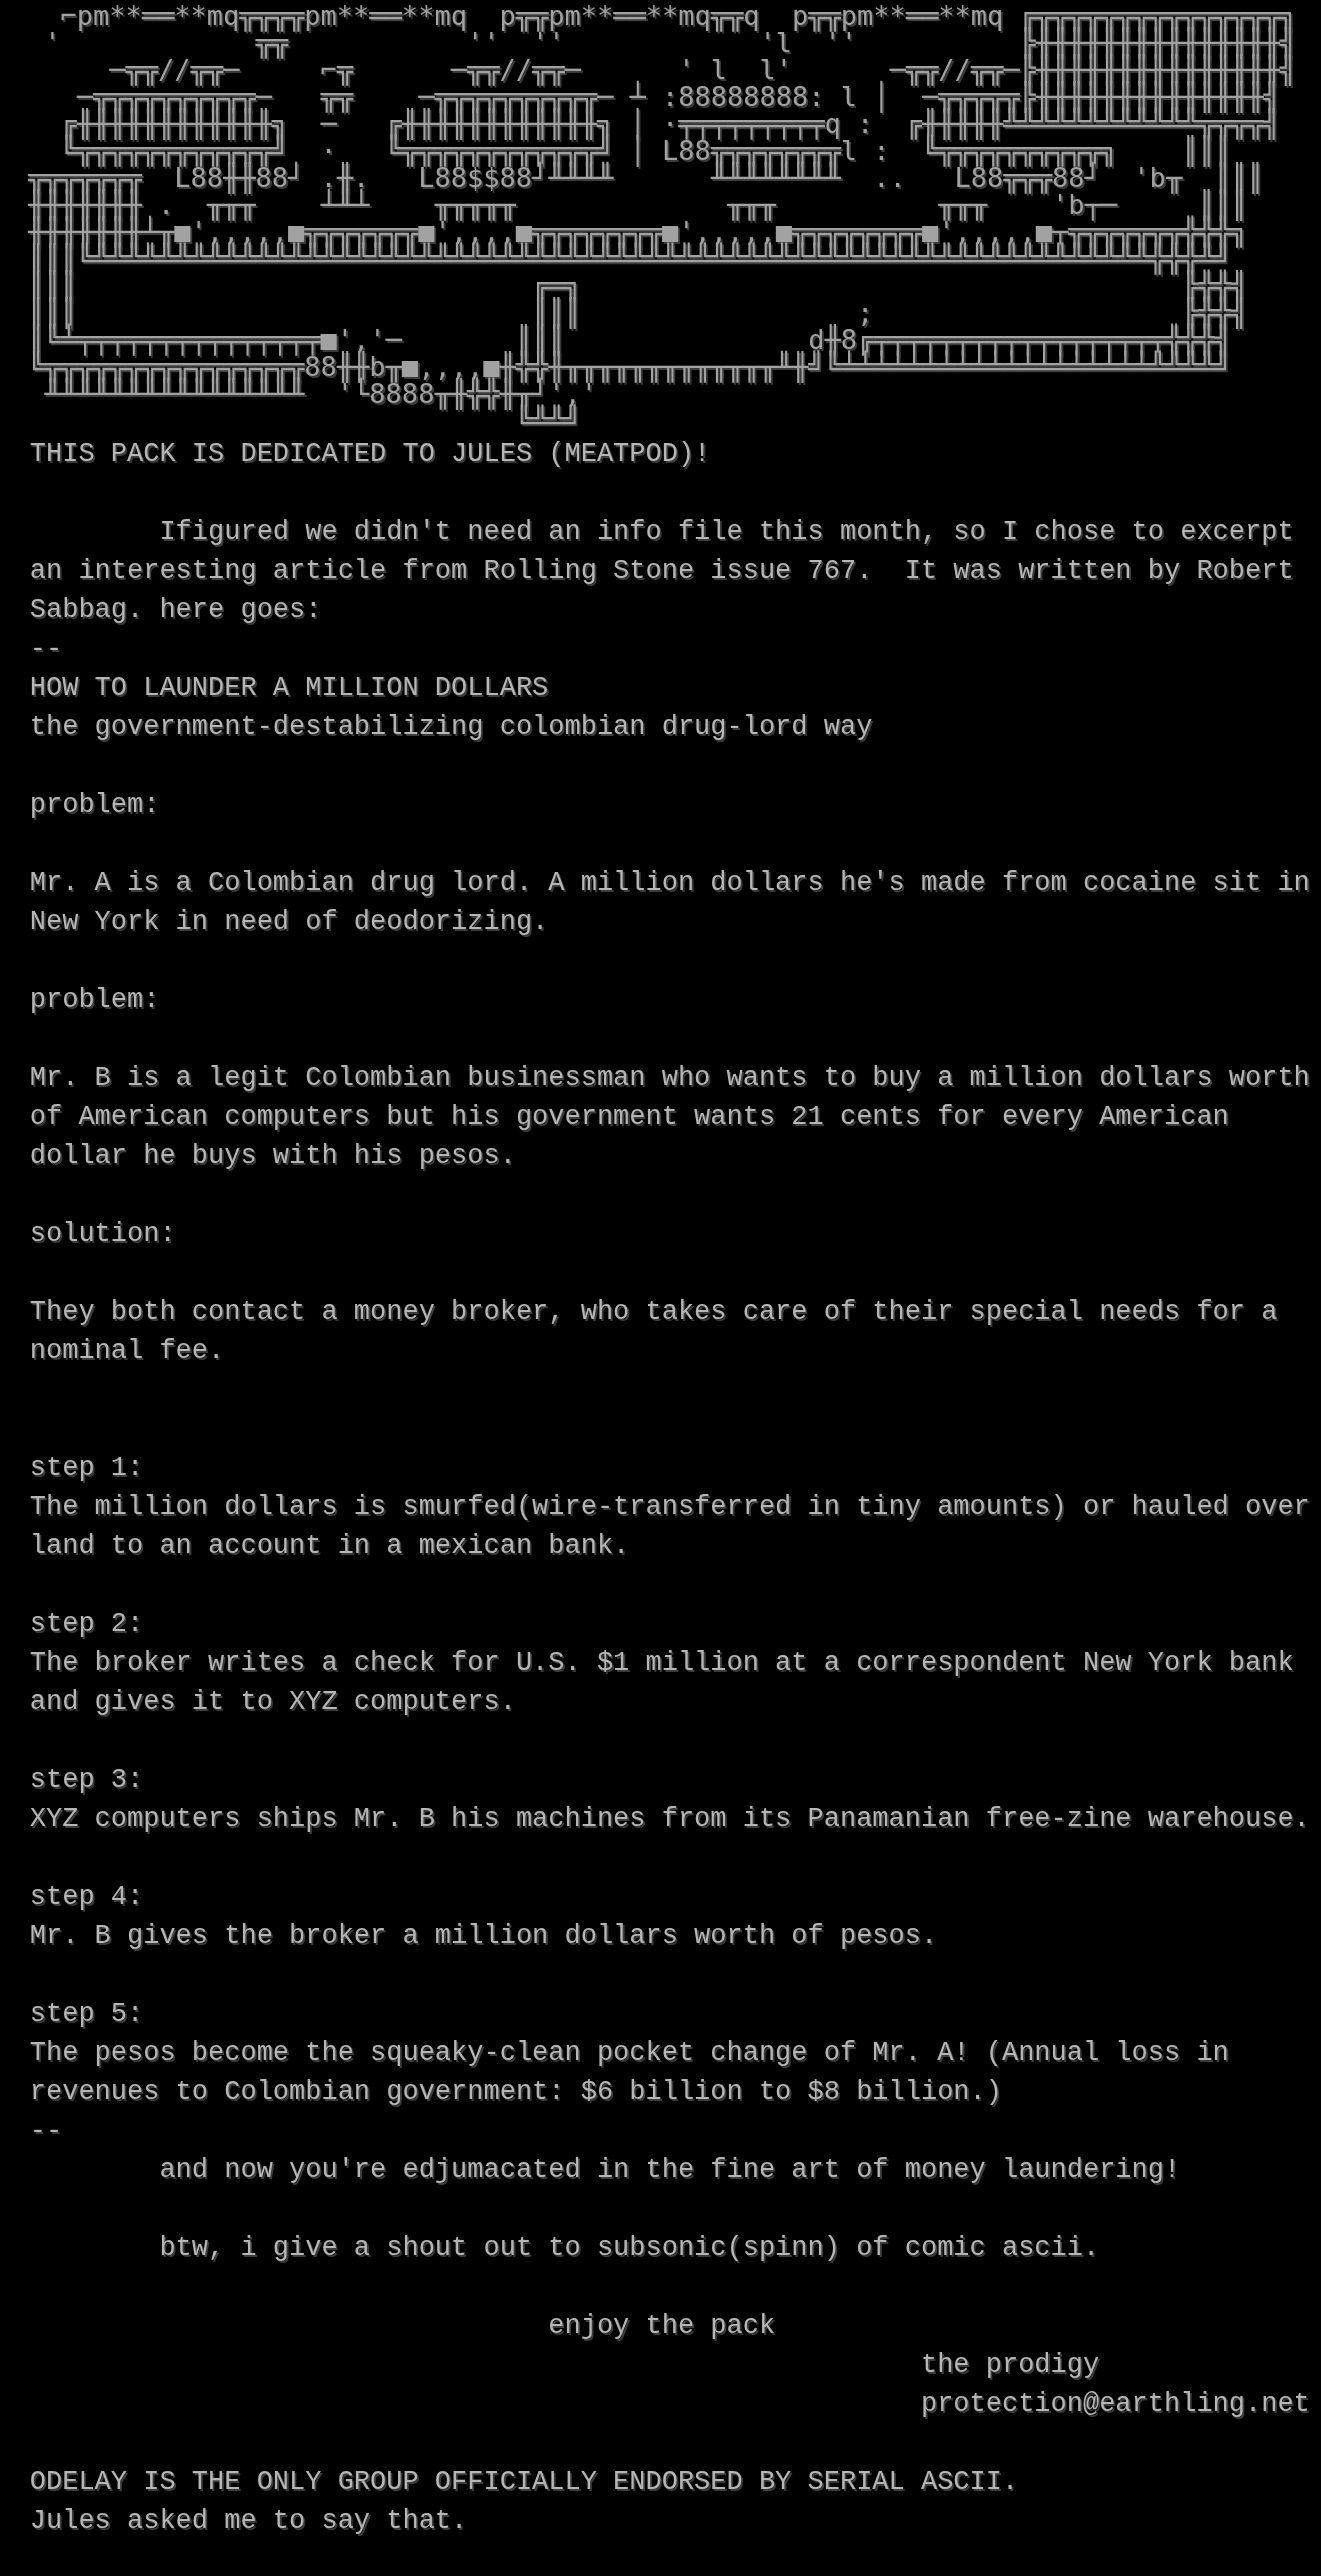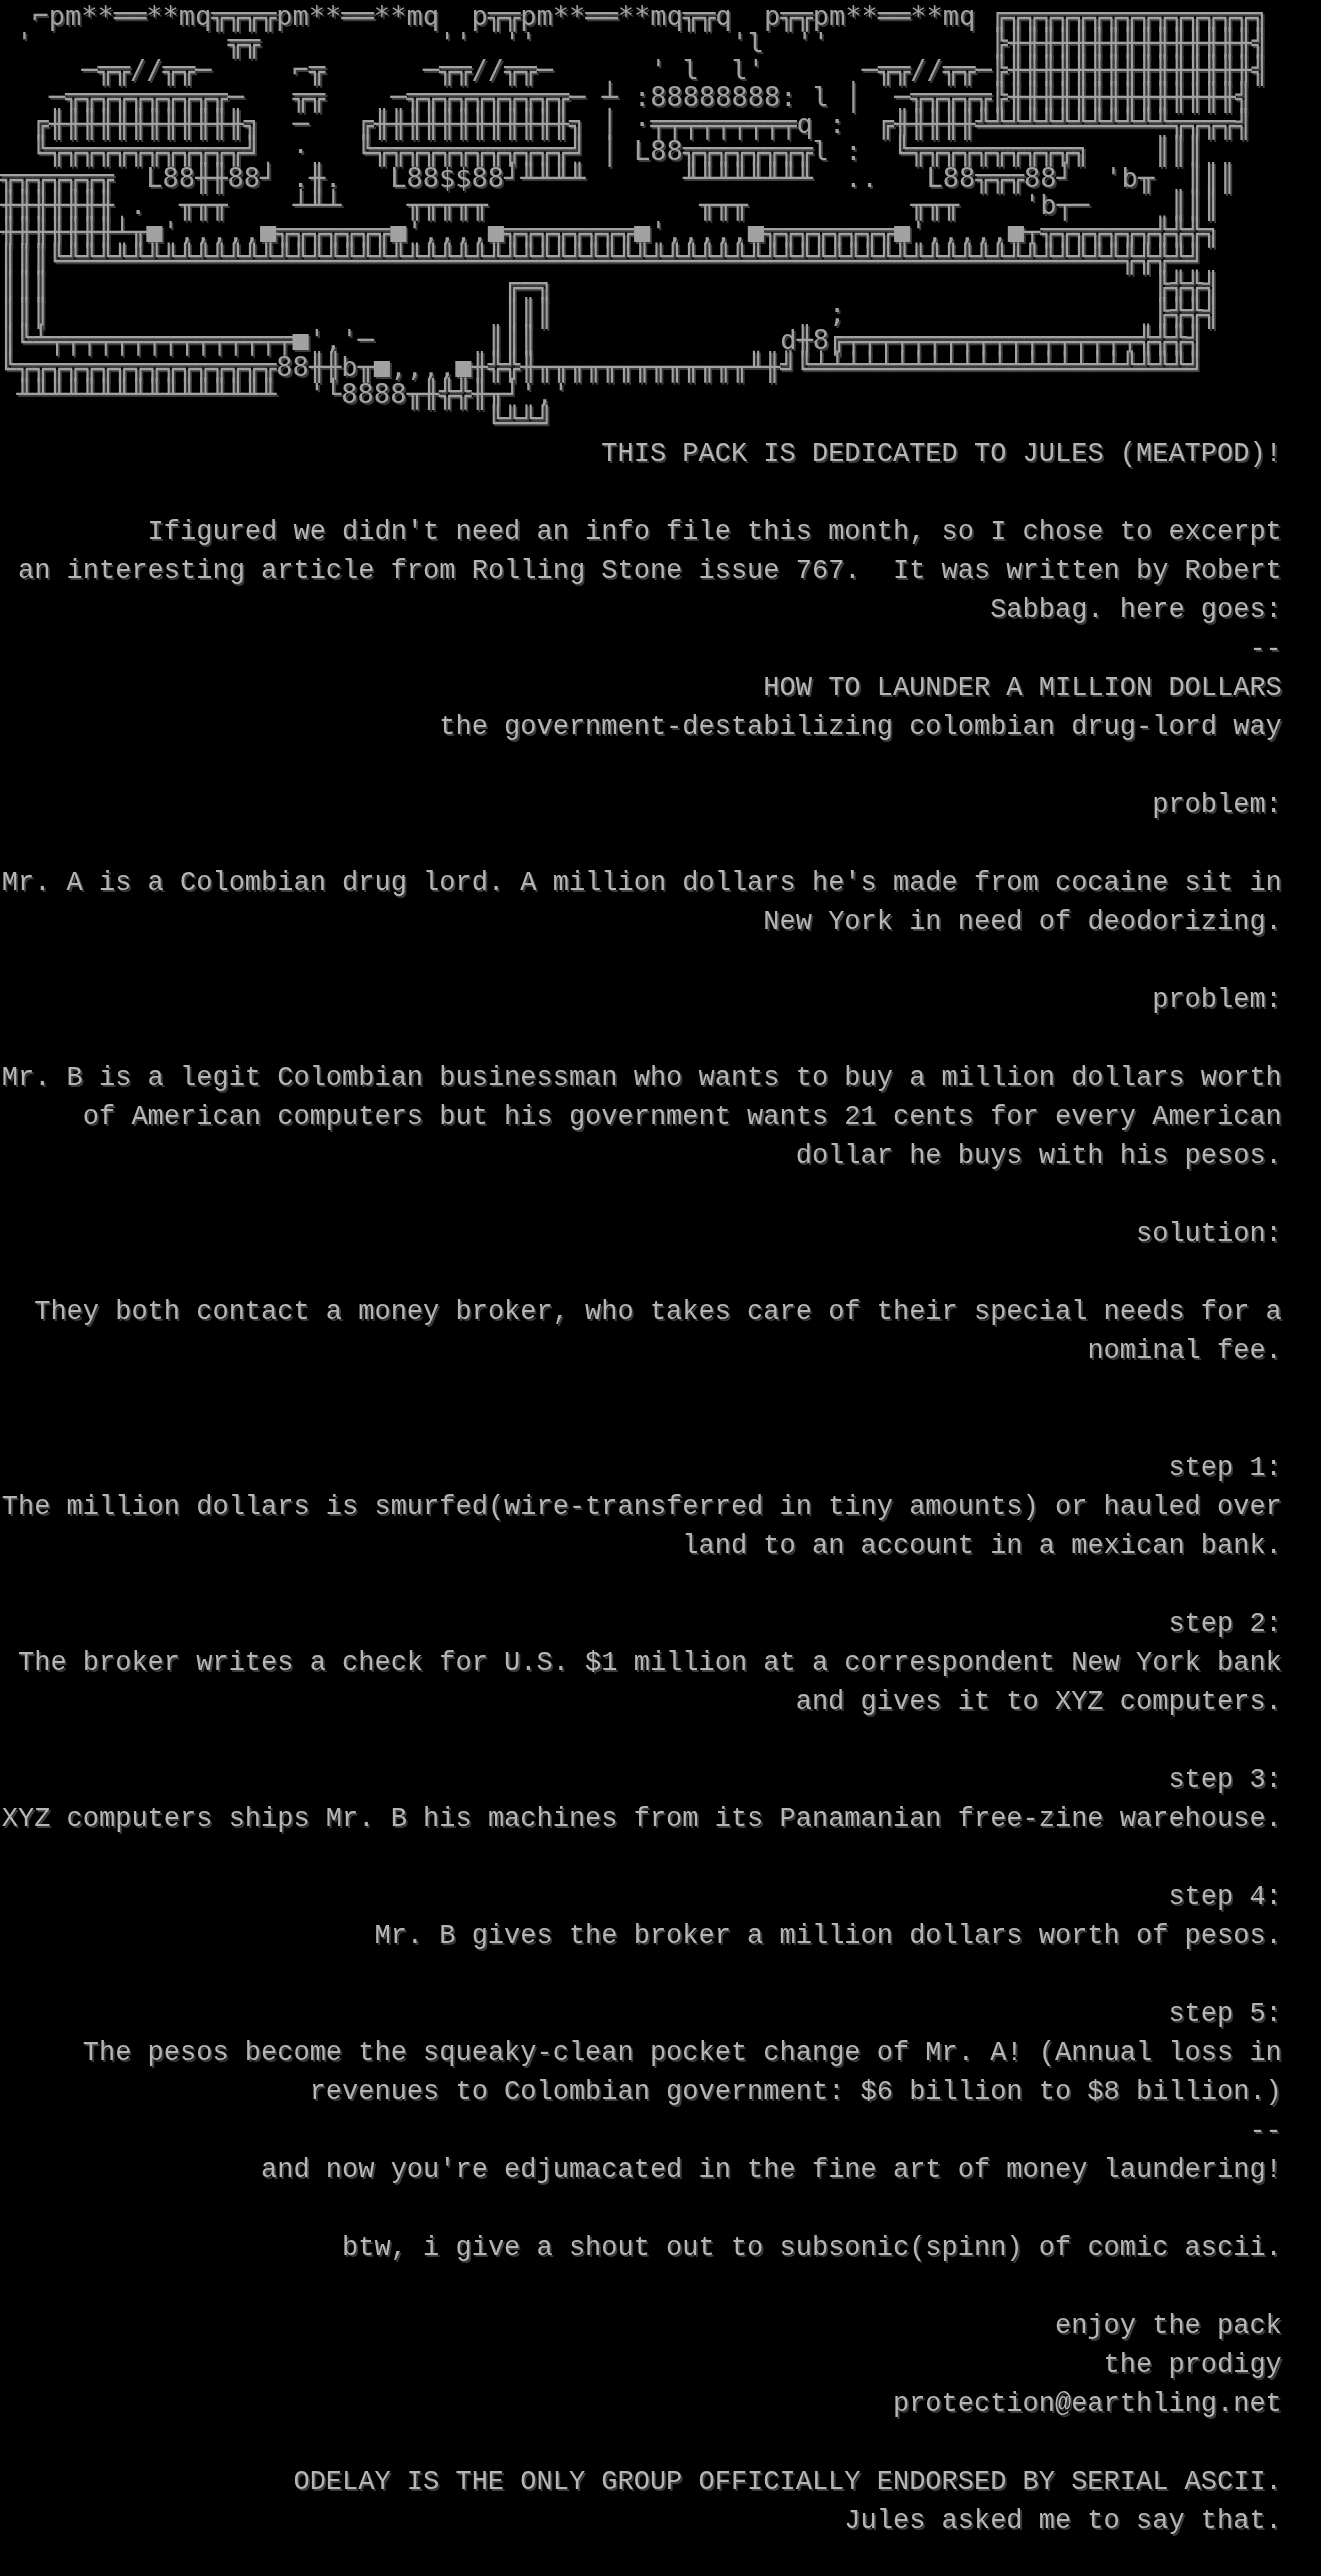--- a/index.html
+++ b/index.html
@@ -13,38 +13,38 @@
     width:1321px;height:2576px;
     overflow:hidden;
     position:relative;
     font-family:"Liberation Mono", monospace;
   }
   .nfo{position:absolute;inset:0;}
   pre{
     margin:0;
     white-space:pre;
     text-shadow:1.8px 1.8px 0 var(--shadow);
+    padding-left:28px;
   }
   pre.art{
     position:absolute;
     top:1.8px;left:0;
     font-family:"DejaVu Sans Mono", monospace;
     font-size:27px;
     line-height:27px;
     color:var(--art);
     letter-spacing:0;
   }
   pre.body-text{
     position:absolute;
     top:435px;left:1.8px;
     font-family:"Liberation Mono", monospace;
     font-size:27px;
     line-height:39px;
     color:var(--text);
-    text-align:right;
   }
 </style>
 </head>
 <body>
 
 <div class="nfo">
   <pre class="art">  ⌐pm**══**mq╦╦╦╦pm**══**mq  p╦╦pm**══**mq╦╦q  p╦╦pm**══**mq ╔╦╦╦╦╦╦╦╦╦╦╦╦╦╦╦╗ 
  '            ╦╦           ''  ''            'l  ''          ╠╫╫╫╫╫╫╫╫╫╫╫╫╫╫╫╣ 
      ─╦╦//╦╦─     ⌐╦      ─╦╦//╦╦─      ' l  l'      ─╦╦//╦╦─╠╫╫╫╫╫╫╫╫╫╫╫╫╫╫╫╣ 
    ─╦╦╦╦╦╦╦╦╦╦─   ╦╦    ─╦╦╦╦╦╦╦╦╦╦─ ┴ :88888888: l │  ─╦╦╦╦╦╠╫╫╫╫╫╫╫╫╫╫╫╫╫╫╣ 

